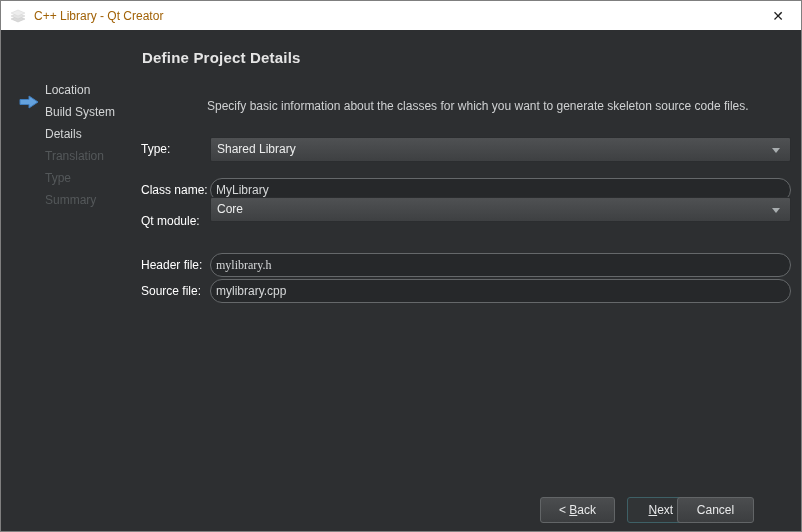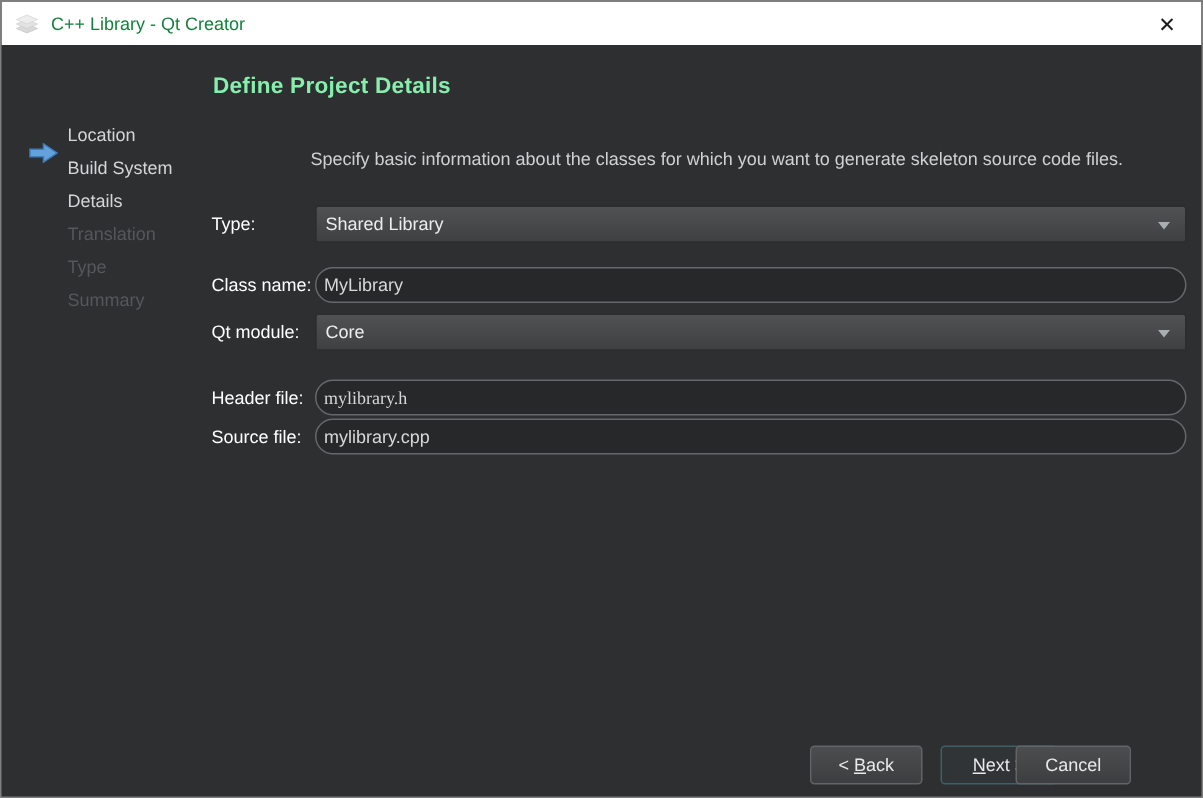--- a/index.html
+++ b/index.html
@@ -9,21 +9,21 @@
     position:relative; width:802px; height:532px;
     border:1px solid #7f7f7f; background:#2d2f31; overflow:hidden;
   }
 
   
   .titlebar {
     position:relative; height:29px; background:#ffffff;
     display:flex; align-items:center; padding-left:8px;
   }
   .app-icon { width:18px; height:16px; flex:0 0 auto; }
-  .title-text { margin-left:7px; font-size:12px; color:#15803d; }
+  .title-text { margin-left:7px; font-size:12px; color:#a16207; }
   .close-btn {
     position:absolute; right:0; top:0; width:46px; height:29px;
     display:flex; align-items:center; justify-content:center;
     font-size:14px; color:#1c1c1c; cursor:default;
   }
 
   
   .content { position:absolute; top:30px; left:1px; right:1px; bottom:1px; background:#2d2f31; }
 
   
@@ -31,21 +31,21 @@
     position:absolute; left:43px; height:22px; line-height:22px;
     font-size:12px; white-space:nowrap;margin-top:32px;
   }
   .step.done, .step.current { color:#d3d5d6; }
   .step.upcoming { color:#54585a; }
   .step-arrow { position:absolute; left:17px; width:20px; height:14px; }
 
   
   .heading {
     position:absolute; left:140px; top:16px; line-height:22px;
-    font-size:15px; font-weight:bold; color:#86efac; letter-spacing:0.2px;
+    font-size:15px; font-weight:bold; color:#e5e5e5; letter-spacing:0.2px;
   }
   .description {
     position:absolute; left:205px; top:68px; line-height:15px;
     font-size:12px; color:#cfd1d2; white-space:nowrap;
   }
 
   
   .form-label {
     position:absolute; left:139px; font-size:12px; color:#ffffff; white-space:nowrap;
   }
@@ -116,21 +116,21 @@
     <div class="form-label" style="top:106px; line-height:25px">Type:</div>
     <div class="combo" style="top:106px">
       <span>Shared Library</span>
       <span class="combo-arrow"></span>
     </div>
 
     <div class="form-label" style="top:147px; line-height:24px">Class name:</div>
     <input class="text-input" style="top: 147px;" type="text" value="MyLibrary">
 
     <div class="form-label" style="top:178px; line-height:25px">Qt module:</div>
-    <div class="combo" style="top:178px">
+    <div class="combo" style="top:166px">
       <span>Core</span>
       <span class="combo-arrow"></span>
     </div>
 
     <div class="form-label" style="top:222px; line-height:24px">Header file:</div>
     <input class="text-input" style="top: 222px; font-family: Liberation Serif, serif;" type="text" value="mylibrary.h">
 
     <div class="form-label" style="top:248px; line-height:24px">Source file:</div>
     <input class="text-input" style="top: 248px;" type="text" value="mylibrary.cpp">
 

